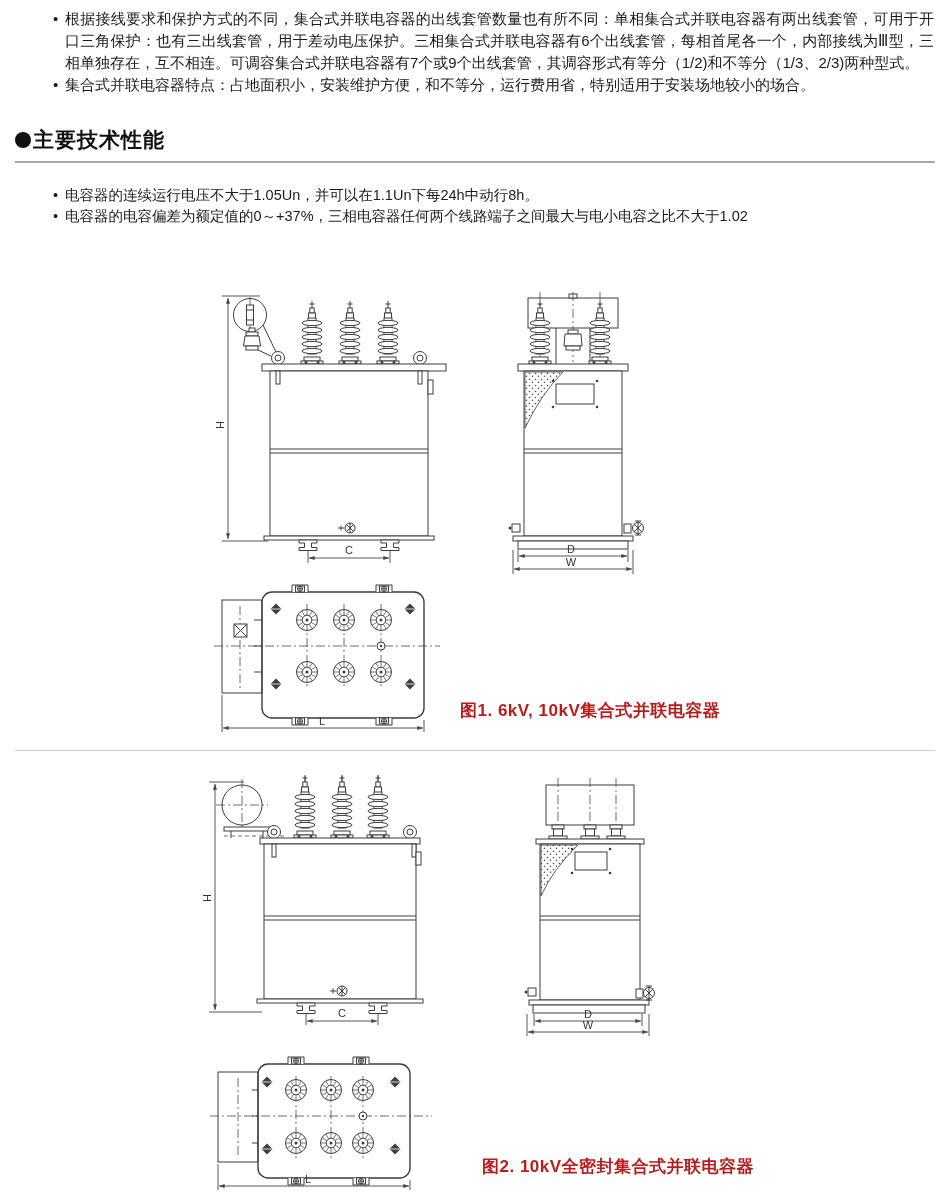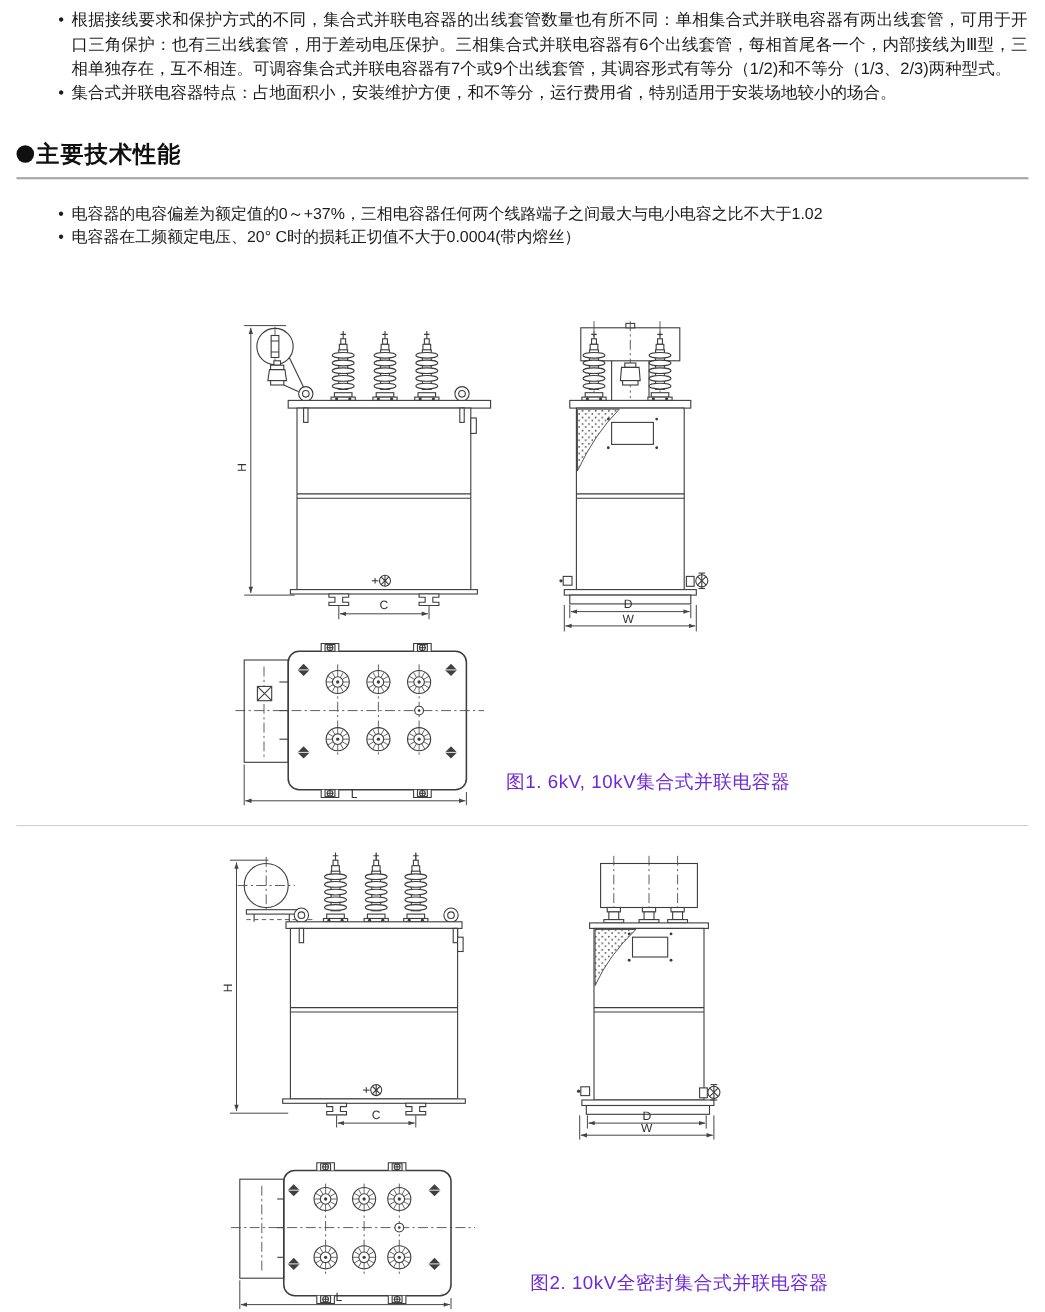--- a/index.html
+++ b/index.html
@@ -16,21 +16,21 @@
   .intro li { font-size:15px; line-height:22px; }
   .sec-head { display:flex; align-items:center; gap:2px; margin:30px 16px 0 15px; }
   .sec-dot { width:16px; height:16px; border-radius:50%; background:#101010; flex:0 0 auto; }
   .sec-title { font-size:21px; font-weight:bold; color:#101010; letter-spacing:1px; }
   .sec-rule { margin:7px 15px 0 15px; border:0; border-top:2px solid #a8a8a8; height:0; }
   .tech { padding:22px 16px 0 40px; }
   .tech li { font-size:14.5px; line-height:21px; white-space:nowrap; }
   .fig-svg { position:absolute; left:0; display:block; }
   #fig1-svg { top:288px; }
   #fig2-svg { top:772px; }
-  .fig-caption { position:absolute; font-size:17px; font-weight:normal; color:#6d28d9; letter-spacing:0.5px;text-align:right; }
+  .fig-caption { position:absolute; font-size:17px; font-weight:bold; color:#b91c1c; letter-spacing:0.5px;text-align:right; }
   #cap1 { left:460px; top:699px; }
   #cap2 { left:462px; top:1155px;margin-left:20px; }
   .between-rule { position:absolute; left:15px; top:750px; width:920px; height:0; border-top:1px solid #cfcfcf; }
   .ln  { stroke:#3d3d3d; stroke-width:1; fill:none; }
   .ln2 { stroke:#3d3d3d; stroke-width:1.4; fill:none; }
   .fw  { fill:#ffffff; stroke:#3d3d3d; stroke-width:1; }
   .cdash { stroke:#4a4a4a; stroke-width:0.8; fill:none; stroke-dasharray:9 3 2 3; }
   .dash  { stroke:#4a4a4a; stroke-width:0.8; fill:none; stroke-dasharray:4 3; }
   .dim { stroke:#444444; stroke-width:0.9; fill:none; }
   .dimtxt { font-size:11px; fill:#333333; }
@@ -43,22 +43,22 @@
   <li>集合式并联电容器特点：占地面积小，安装维护方便，和不等分，运行费用省，特别适用于安装场地较小的场合。</li>
 </ul>
 
 <div class="sec-head">
   <span class="sec-dot"></span>
   <span class="sec-title">主要技术性能</span>
 </div>
 <hr class="sec-rule">
 
 <ul class="tech blist">
+  <li>电容器的连续运行电压不大于1.05Un，并可以在1.1Un下每24h中动行8h。</li>
   <li>电容器的电容偏差为额定值的0～+37%，三相电容器任何两个线路端子之间最大与电小电容之比不大于1.02</li>
-  <li>电容器在工频额定电压、20° C时的损耗正切值不大于0.0004(带内熔丝）</li>
 </ul>
 
 <svg width="0" height="0" style="position:absolute" aria-hidden="true">
   <defs>
     <marker id="arr" viewBox="0 0 10 10" refX="9.5" refY="5" markerWidth="7" markerHeight="7" orient="auto-start-reverse">
       <path d="M0.5,1.8 L9.5,5 L0.5,8.2 Z" fill="#444444"></path>
     </marker>
     <pattern id="stip" width="6" height="6" patternUnits="userSpaceOnUse">
       <circle cx="1.5" cy="1.5" r="0.8" fill="#4a4a4a"></circle>
       <circle cx="4.5" cy="4.2" r="0.8" fill="#4a4a4a"></circle>

